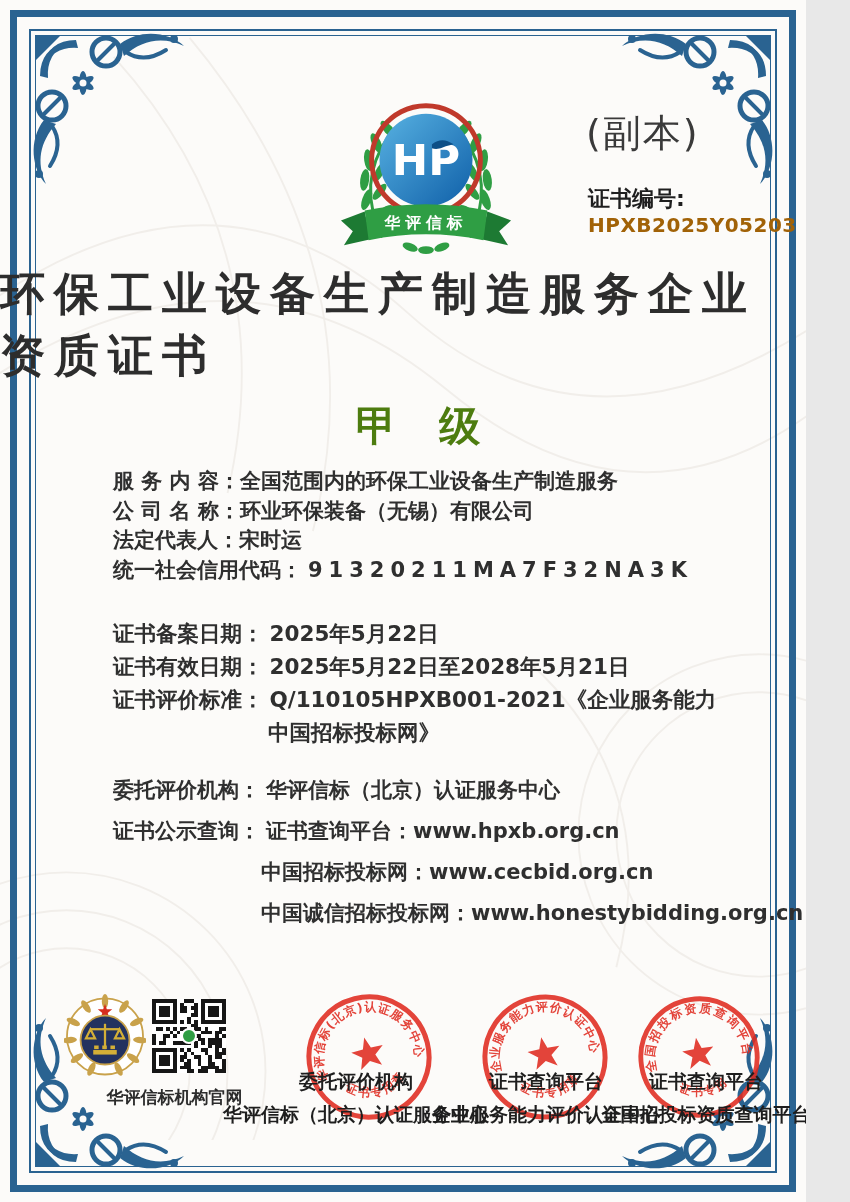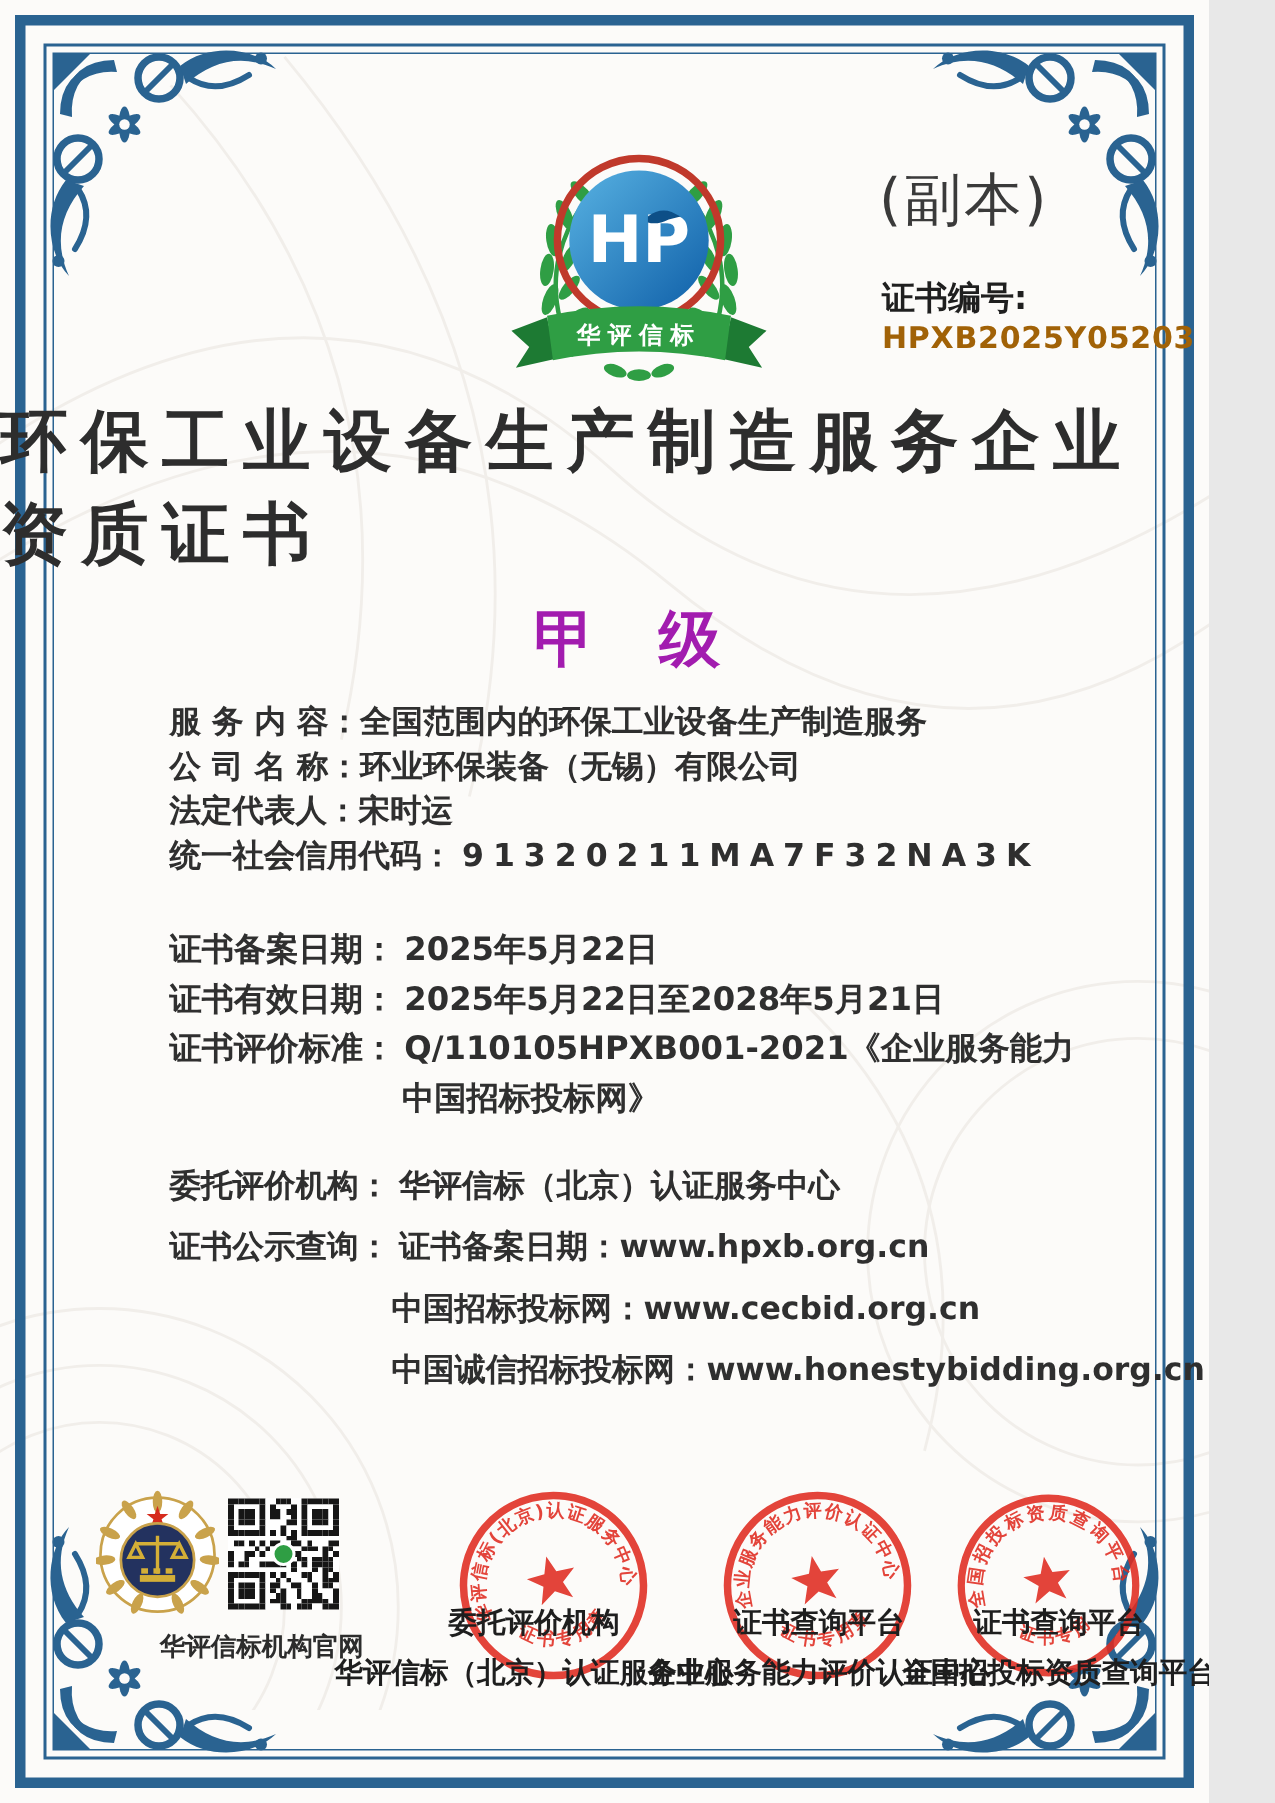--- a/index.html
+++ b/index.html
@@ -17,21 +17,21 @@
   .watermark{position:absolute;inset:0;pointer-events:none;}
   
   .logo{position:absolute;left:337px;top:80px;width:178px;height:182px;}
   .copy-label{position:absolute;left:586px;top:108px;font-size:38px;color:#3a3a3a;letter-spacing:2px;}
   .certno-label{position:absolute;left:588px;top:184px;font-size:22px;font-weight:bold;color:#1f1f1f;text-align:center;}
   .certno{position:absolute;left:588px;top:213px;font-size:20px;font-weight:bold;color:#a16207;letter-spacing:.5px;}
   
   .title{position:absolute;left:0;top:263px;width:850px;text-align:left;font-weight:bold;
          font-size:45px;line-height:62px;color:#2d2d2d;letter-spacing:9px;}
   .grade{position:absolute;left:0;top:399px;width:850px;text-align:center;font-weight:bold;
-         font-size:41px;color:#a21caf;letter-spacing:14px;}
+         font-size:41px;color:#4d7c0f;letter-spacing:14px;}
   
   .block{position:absolute;left:113px;font-weight:bold;color:#2f2f2f;}
   .block1{top:467px;font-size:21px;line-height:29.5px;}
   .block2{top:617px;font-size:21.5px;line-height:33px;}
   .block3{top:770px;font-size:21px;line-height:41px;}
   .row{white-space:nowrap;}
   .block2 .row.cont{padding-left:155px;}
   .block3 .row.cont{padding-left:148px;}
   .code-val{letter-spacing:6px;margin-left:6px;margin-top:44px;}
   .val-gap{margin-left:6px;margin-top:16px;}
@@ -263,21 +263,21 @@
     <div class="row cont">
       <span>中国招标投标网》</span>
     </div>
   </div>
 
   <div class="block block3">
     <div class="row">
       <span>委托评价机构：</span><span class="val-gap">华评信标（北京）认证服务中心</span>
     </div>
     <div class="row">
-      <span>证书公示查询：</span><span class="val-gap">证书备案日期：www.hpxb.org.cn</span>
+      <span>证书公示查询：</span><span class="val-gap">证书查询平台：www.hpxb.org.cn</span>
     </div>
     <div class="row cont">
       <span>中国招标投标网：www.cecbid.org.cn</span>
     </div>
     <div class="row cont">
       <span>中国诚信招标投标网：www.honestybidding.org.cn</span>
     </div>
   </div>
 
   <svg class="emblem" viewBox="0 0 90 95">

